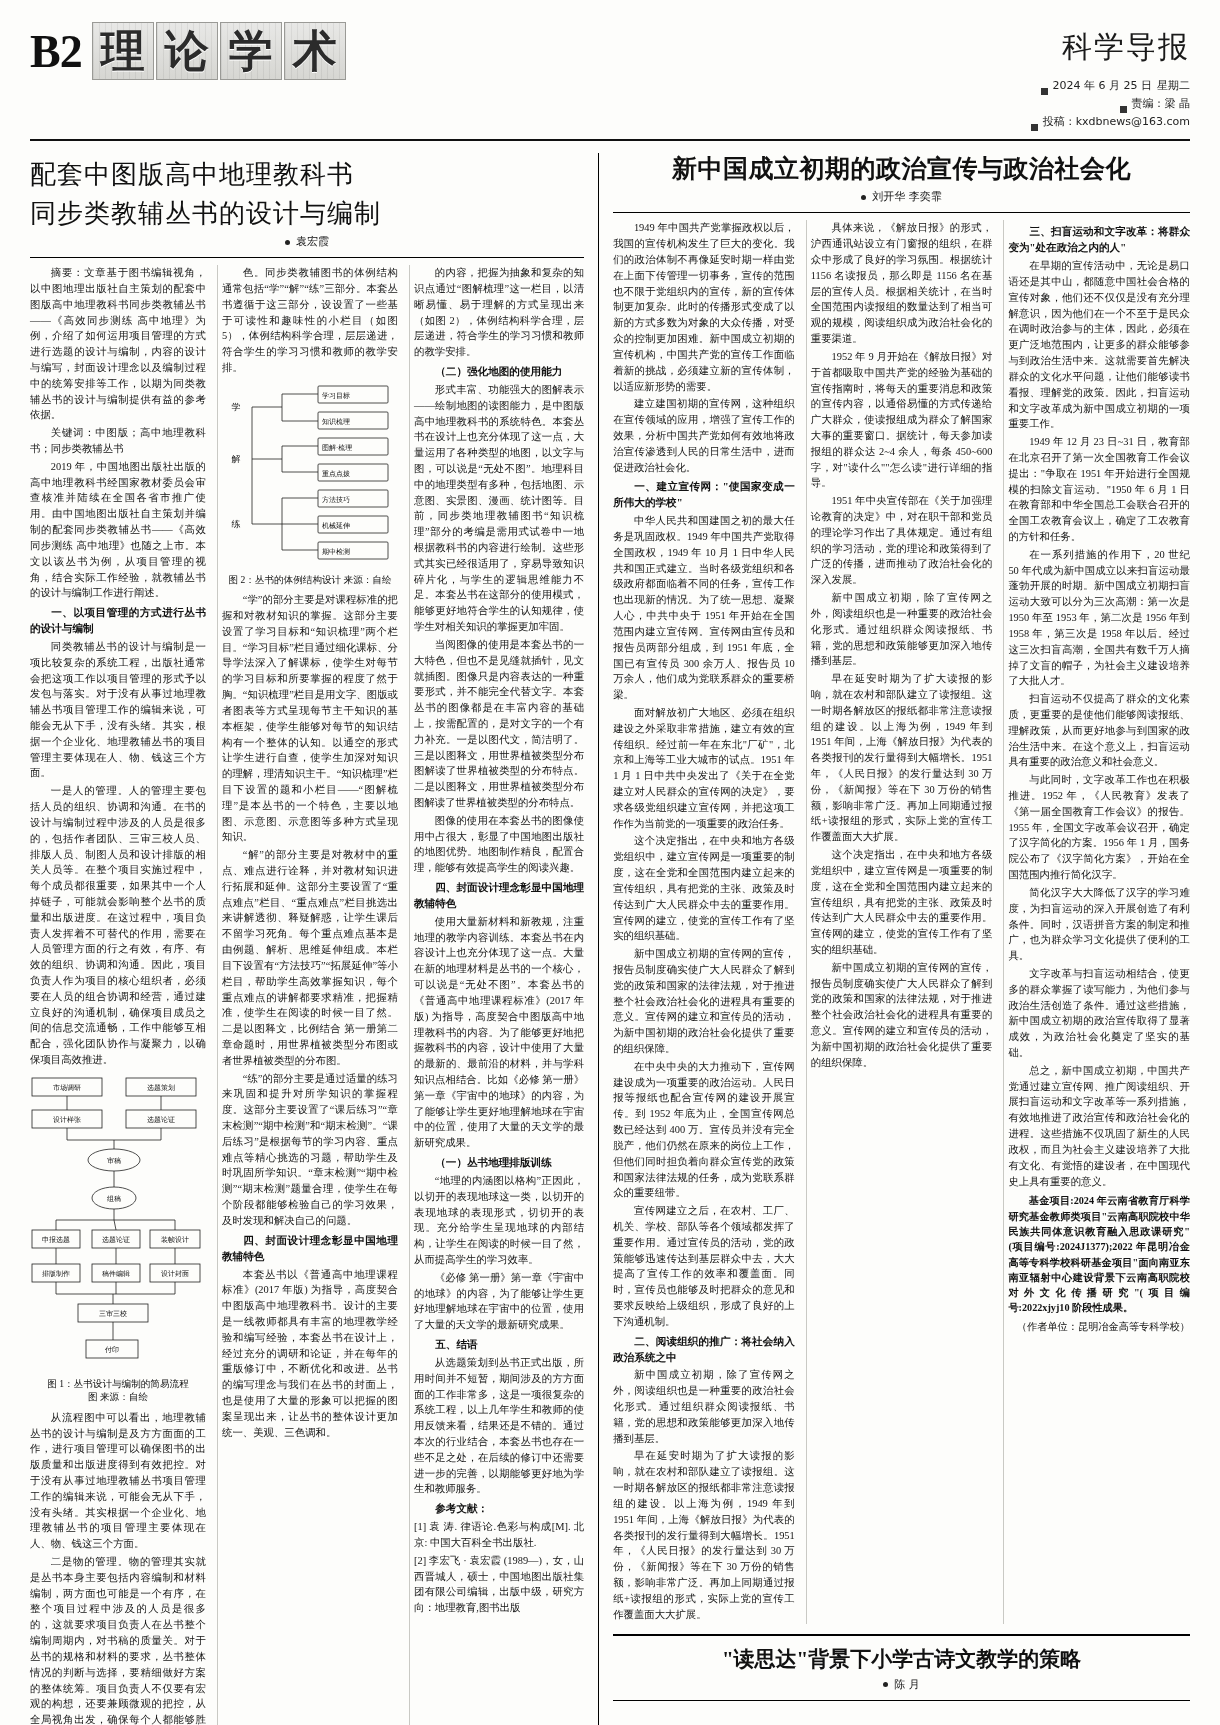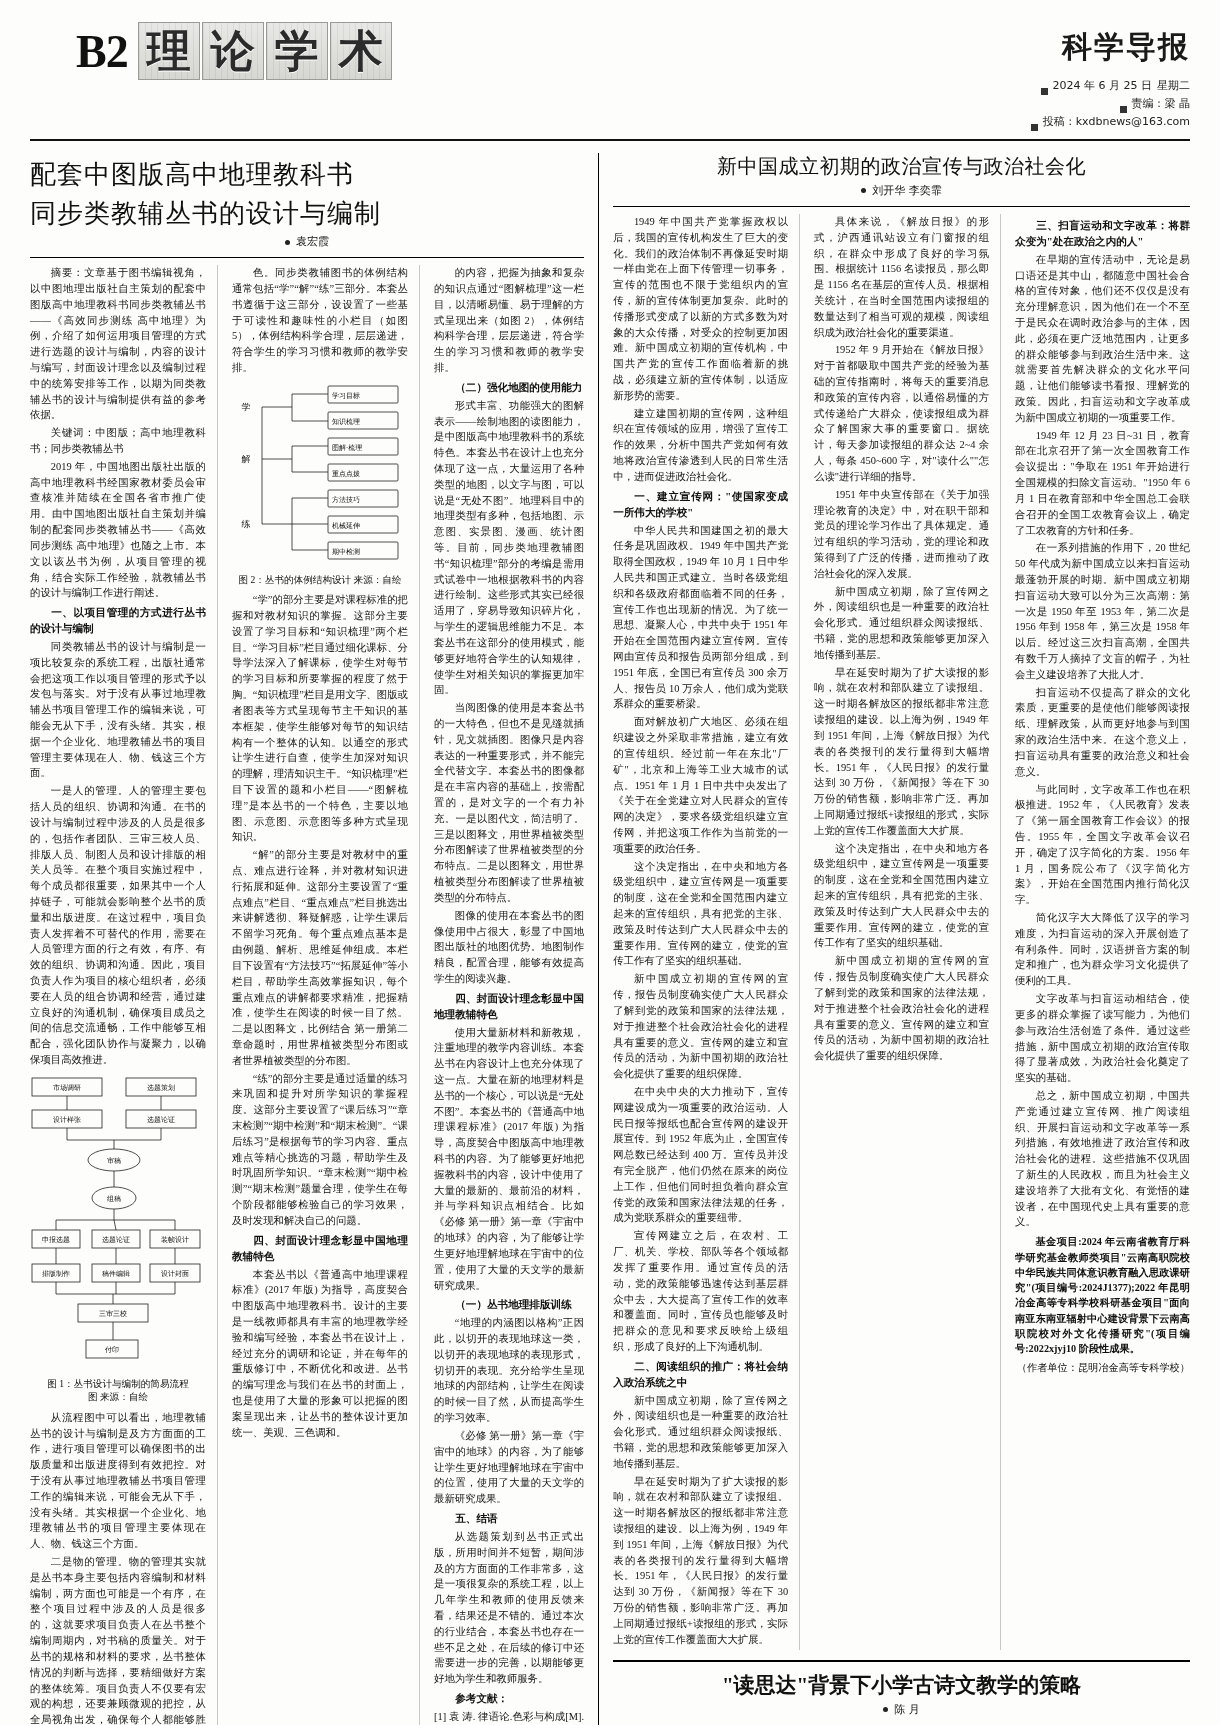--- a/index.html
+++ b/index.html
@@ -9,68 +9,68 @@
     background:#fdfdfb;
     font-family:"DejaVu Sans","Liberation Sans",sans-serif;
     color:#111;
     position:relative;
   }
   .page { width:1220px; height:1725px; padding:22px 30px 10px 30px; position:relative; }
 
   
   .masthead { display:flex; align-items:flex-start; justify-content:space-between; border-bottom:2px solid #111; padding-bottom:8px; }
   .mast-left { display:flex; align-items:center; gap:10px; }
-  .page-num { font-family:"Liberation Serif","DejaVu Serif",serif; font-size:46px; font-weight:bold; letter-spacing:-1px;margin-left:46px; }
+  .page-num { font-family:"Liberation Serif","DejaVu Serif",serif; font-size:46px; font-weight:bold; letter-spacing:-1px; }
   .mast-title { display:flex; gap:2px; }
   .mast-char {
     width:62px; height:58px; display:flex; align-items:center; justify-content:center;
     font-family:"Liberation Serif","DejaVu Serif",serif; font-size:44px; font-weight:bold;
     color:#2b2b2b;
     background:
       repeating-linear-gradient(90deg, rgba(0,0,0,0.06) 0 1px, transparent 1px 6px),
       linear-gradient(180deg,#e8e8e6,#d6d6d2);
     border:1px solid #9a9a96;
     text-shadow:0 1px 0 #fff;
   }
   .mast-right { text-align:right; font-size:11px; line-height:1.65; color:#222; }
   .mast-right .logo {
     font-family:"Liberation Serif","DejaVu Serif",serif;
-    font-size:30px; font-weight:bold; letter-spacing:2px; margin-bottom:5px;
+    font-size:30px; font-weight:normal; letter-spacing:2px; margin-bottom:5px;
     color:#1a1a1a;
   }
   .mast-right .meta-line { display:flex; align-items:flex-end; justify-content:flex-end; gap:5px; }
   .sq { display:inline-block; width:7px; height:7px; background:#333; }
 
   
   .content { display:flex; gap:14px; margin-top:12px; }
   .zone-left { width:560px; }
   .zone-right { width:598px; border-left:1px solid #000; padding-left:14px; }
 
   
   .headline-l {
     text-align:left;
     font-family:"Liberation Serif","DejaVu Serif",serif;
     font-weight:normal; font-size:26px; line-height:1.35; letter-spacing:1px;
     margin:4px 0 2px 0;
   }
   .headline-r {
     text-align:center;
     font-family:"Liberation Serif","DejaVu Serif",serif;
-    font-weight:normal; font-size:20px; line-height:1.3; letter-spacing:0.5px;
+    font-weight:bold; font-size:25px; line-height:1.3; letter-spacing:0.5px;
     margin:0 0 4px 0;
   }
   .byline { text-align:center; font-size:11px; margin:3px 0 8px 0; }
   .byline .dot { display:inline-block; width:5px; height:5px; background:#222; border-radius:50%; vertical-align:middle; margin-right:6px; }
 
   hr.rule { border:none; border-top:1px solid #000; margin:7px 0; }
 
   
   .cols { display:flex; gap:11px; }
   .col { flex:1; }
-  .col.sep { border-left:1px solid #c9c9c4; padding-left:14px; }
+  .col.sep { border-left:1px solid #c9c9c4; padding-left:4px; }
 
   p.t {
     font-family:"Liberation Serif","DejaVu Serif",serif;
     font-size:10.4px;
     line-height:1.52;
     text-align:justify;
     text-indent:2em;
     margin:0 0 2px 0;
     color:#141414;
   }

